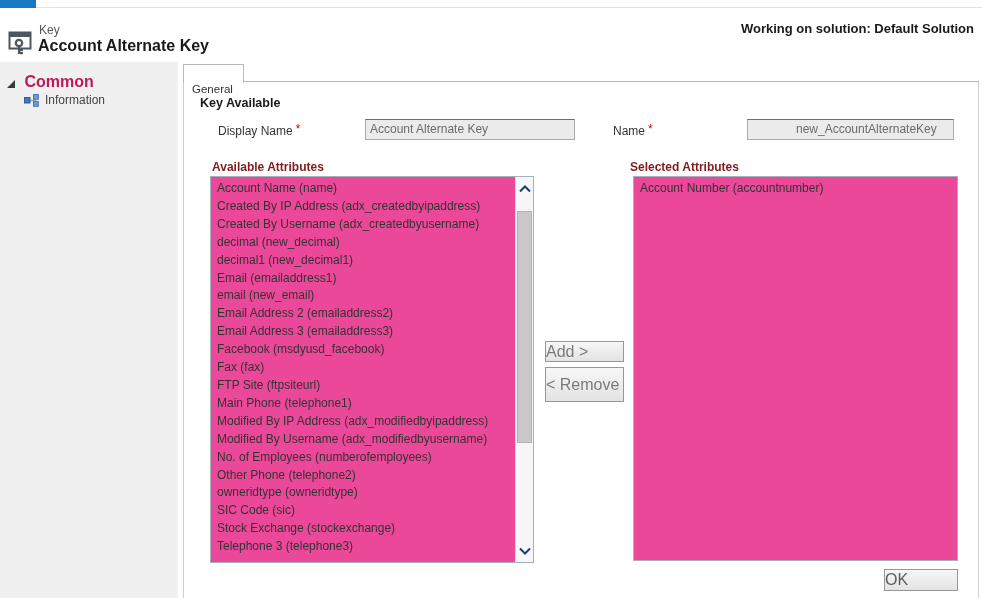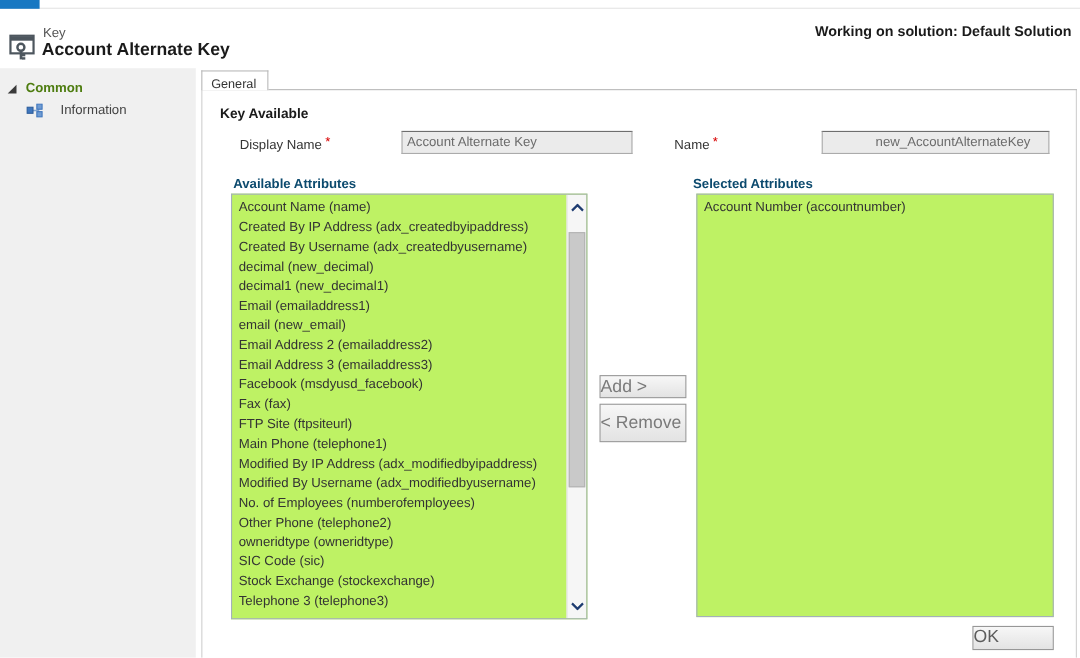--- a/index.html
+++ b/index.html
@@ -13,47 +13,47 @@
   .accent-bar { left: 0; top: 0; width: 36px; height: 8px; }
 
   
   .hdr-icon { left: 8px; top: 27px; width: 25px; height: 29px; }
   .hdr-entity { left: 39px; top: 23px; font-size: 12px; color: #555; }
   .hdr-title { left: 38px; top: 37px; font-size: 16px; font-weight: bold; color: #1a1a1a; }
   .hdr-working { right: 8px; top: 21px; font-size: 13px; font-weight: bold; color: #1a1a1a; }
 
   
   .sidebar { left: 0; top: 62px; width: 178px; height: 536px; background: #f0f0f0; }
-  .sb-group { position: absolute; left: 7px; top: 11px; font-size: 12px; font-weight: bold; color: #4d7c0f; cursor: default; }
+  .sb-group { position: absolute; left: 7px; top: 11px; font-size: 16px; font-weight: bold; color: #be185d; cursor: default; }
   .sb-caret { display: inline-block; width: 0; height: 0; border-left: 8px solid transparent; border-bottom: 8px solid #3a3a3a; margin-right: 5px; position: relative; top: 1px; }
-  .sb-item { position: absolute; left: 24px; top: 31px; font-size: 12px; color: #444; display: flex; align-items: center; gap: 16px; cursor: pointer; }
+  .sb-item { position: absolute; left: 24px; top: 31px; font-size: 12px; color: #444; display: flex; align-items: center; gap: 6px; cursor: pointer; }
 
   
   .panel-left-border { left: 183px; top: 64px; width: 1px; height: 534px; background: #cfcfcf; }
   .panel-right-border { left: 978px; top: 81px; width: 1px; height: 517px; background: #cfcfcf; }
   .tab-rule { left: 183px; top: 81px; width: 796px; height: 1px; background: #b9b9b9; }
-  .tab { left: 183px; top: 64px; width: 61px; height: 18px; background: #fff; border: 1px solid #b9b9b9; border-bottom: none; font-size: 11.5px; color: #333; padding: 6px 0 0 8px; z-index: 2; }
+  .tab { left: 183px; top: 64px; width: 61px; height: 18px; background: #fff; border: 1px solid #b9b9b9; border-bottom: none; font-size: 11.5px; color: #333; padding: 18px 0 0 8px; z-index: 2; }
 
   .section-title { left: 200px; top: 96px; font-size: 12.5px; font-weight: bold; color: #1a1a1a; }
 
   
   .fld-label { font-size: 12px; color: #333; }
   .req { color: #d80000; font-size: 12px; margin-left: 3px; position: relative; top: -2px; }
   .txt-input { background: #ebebeb; border: 1px solid #ababab; border-top-color: #6e6e6e; font-size: 12px; color: #6b6b6b; padding: 0 4px; font-family: "Liberation Sans", sans-serif; }
   .lbl-display { left: 218px; top: 124px; }
   .in-display { left: 365px; top: 119px; width: 210px; height: 21px; }
   .lbl-name { left: 613px; top: 124px; }
   .in-name { left: 747px; top: 119px; width: 207px; height: 21px; }
 
-  .list-label { font-size: 12px; font-weight: bold; color: #0c4a6e; }
+  .list-label { font-size: 12px; font-weight: bold; color: #7f1d1d; }
   .lbl-avail { left: 212px; top: 160px; }
   .lbl-sel { left: 630px; top: 160px; }
 
   
-  .listbox { background: #bef264; border: 1px solid #a4b0ba; overflow: hidden; }
+  .listbox { background: #ec4899; border: 1px solid #a4b0ba; overflow: hidden; }
   .avail-box { left: 210px; top: 176px; width: 324px; height: 387px; }
   .sel-box { left: 633px; top: 176px; width: 325px; height: 385px; }
   .list-inner { position: absolute; left: 0; top: 0; right: 0; bottom: 0; padding-top: 3px; }
   .avail-box .list-inner { right: 18px; }
   .list-item { font-size: 12px; color: #333; line-height: 17.9px; padding-left: 6px; white-space: nowrap; cursor: default; }
 
   
   .vscroll { position: absolute; top: 0; right: 0; width: 18px; height: 100%; background: #f6f6f6; border-left: 1px solid #e2e2e2; }
   .sb-btn { position: absolute; left: 0; width: 100%; height: 23px; display: flex; align-items: center; justify-content: center; cursor: pointer; }
   .sb-btn.up { top: 0; }

